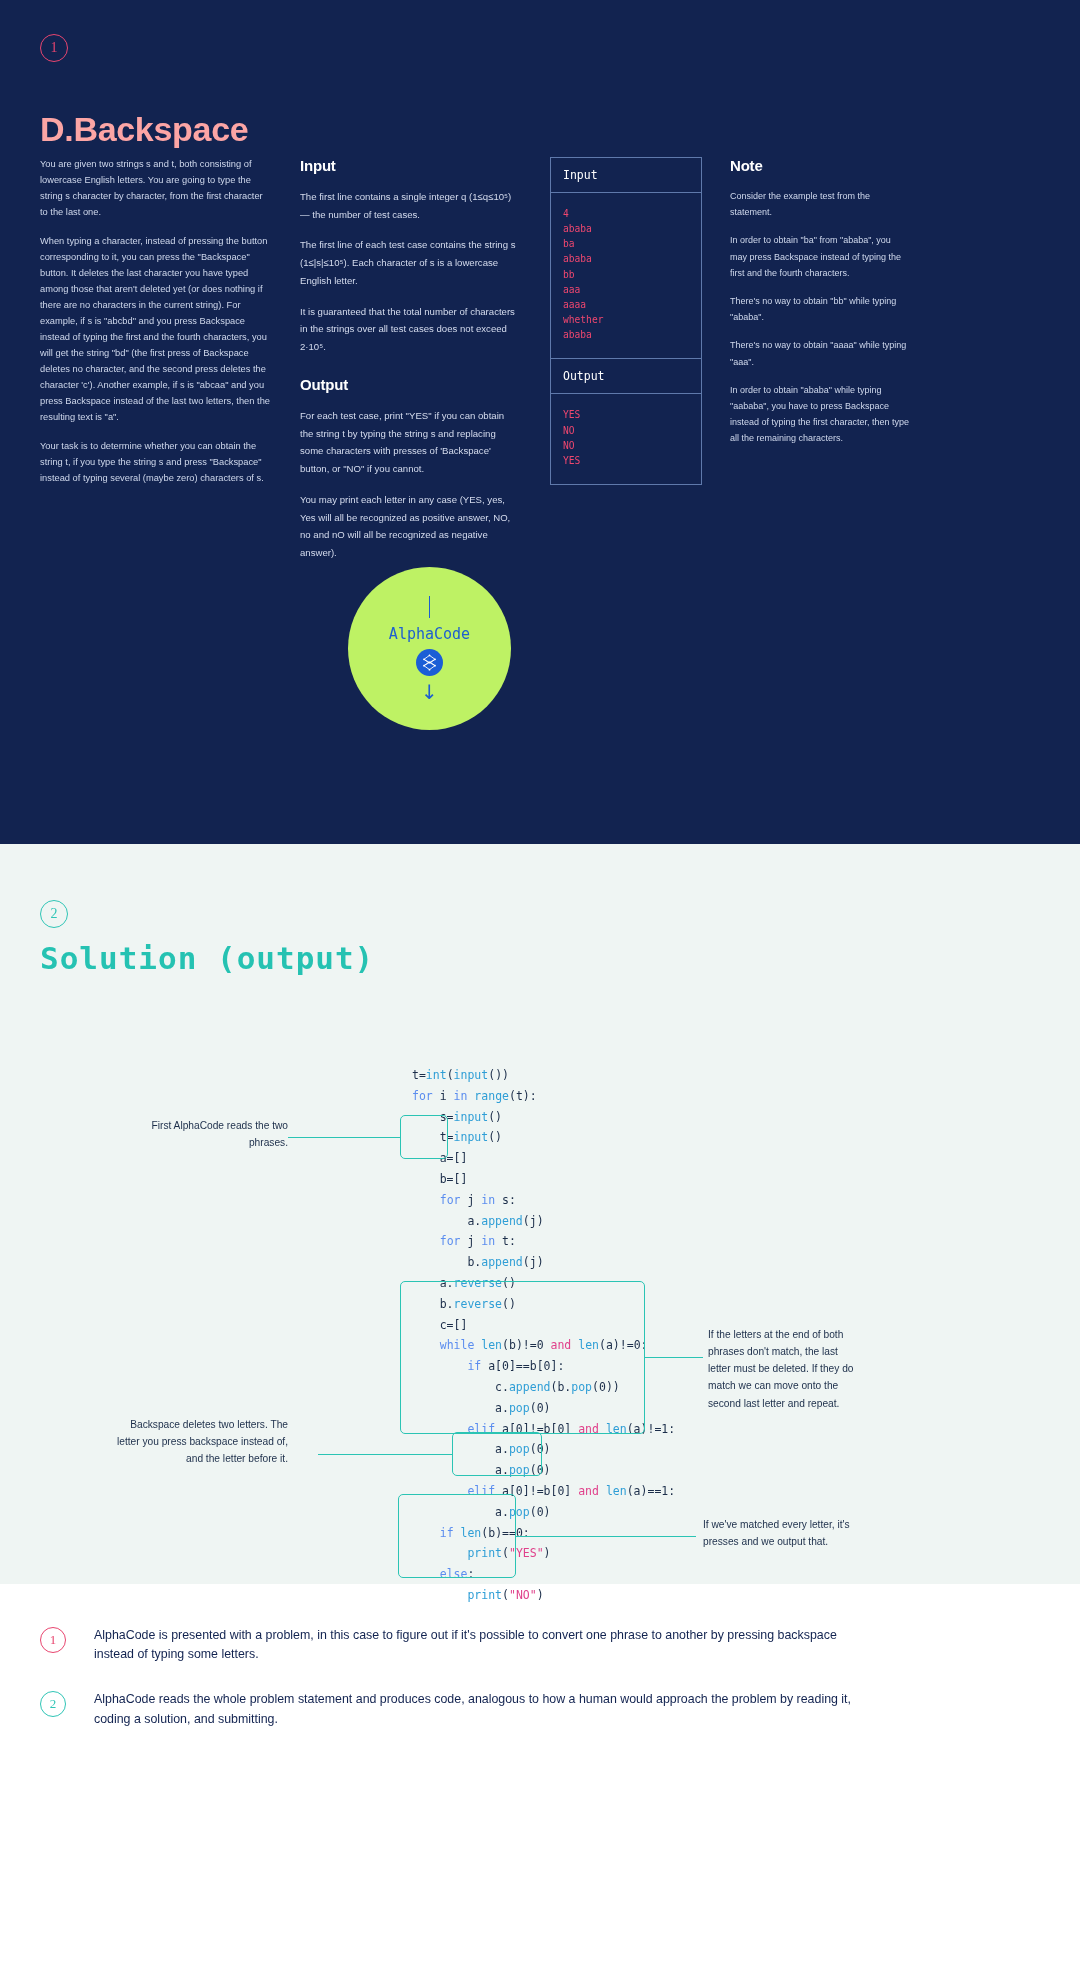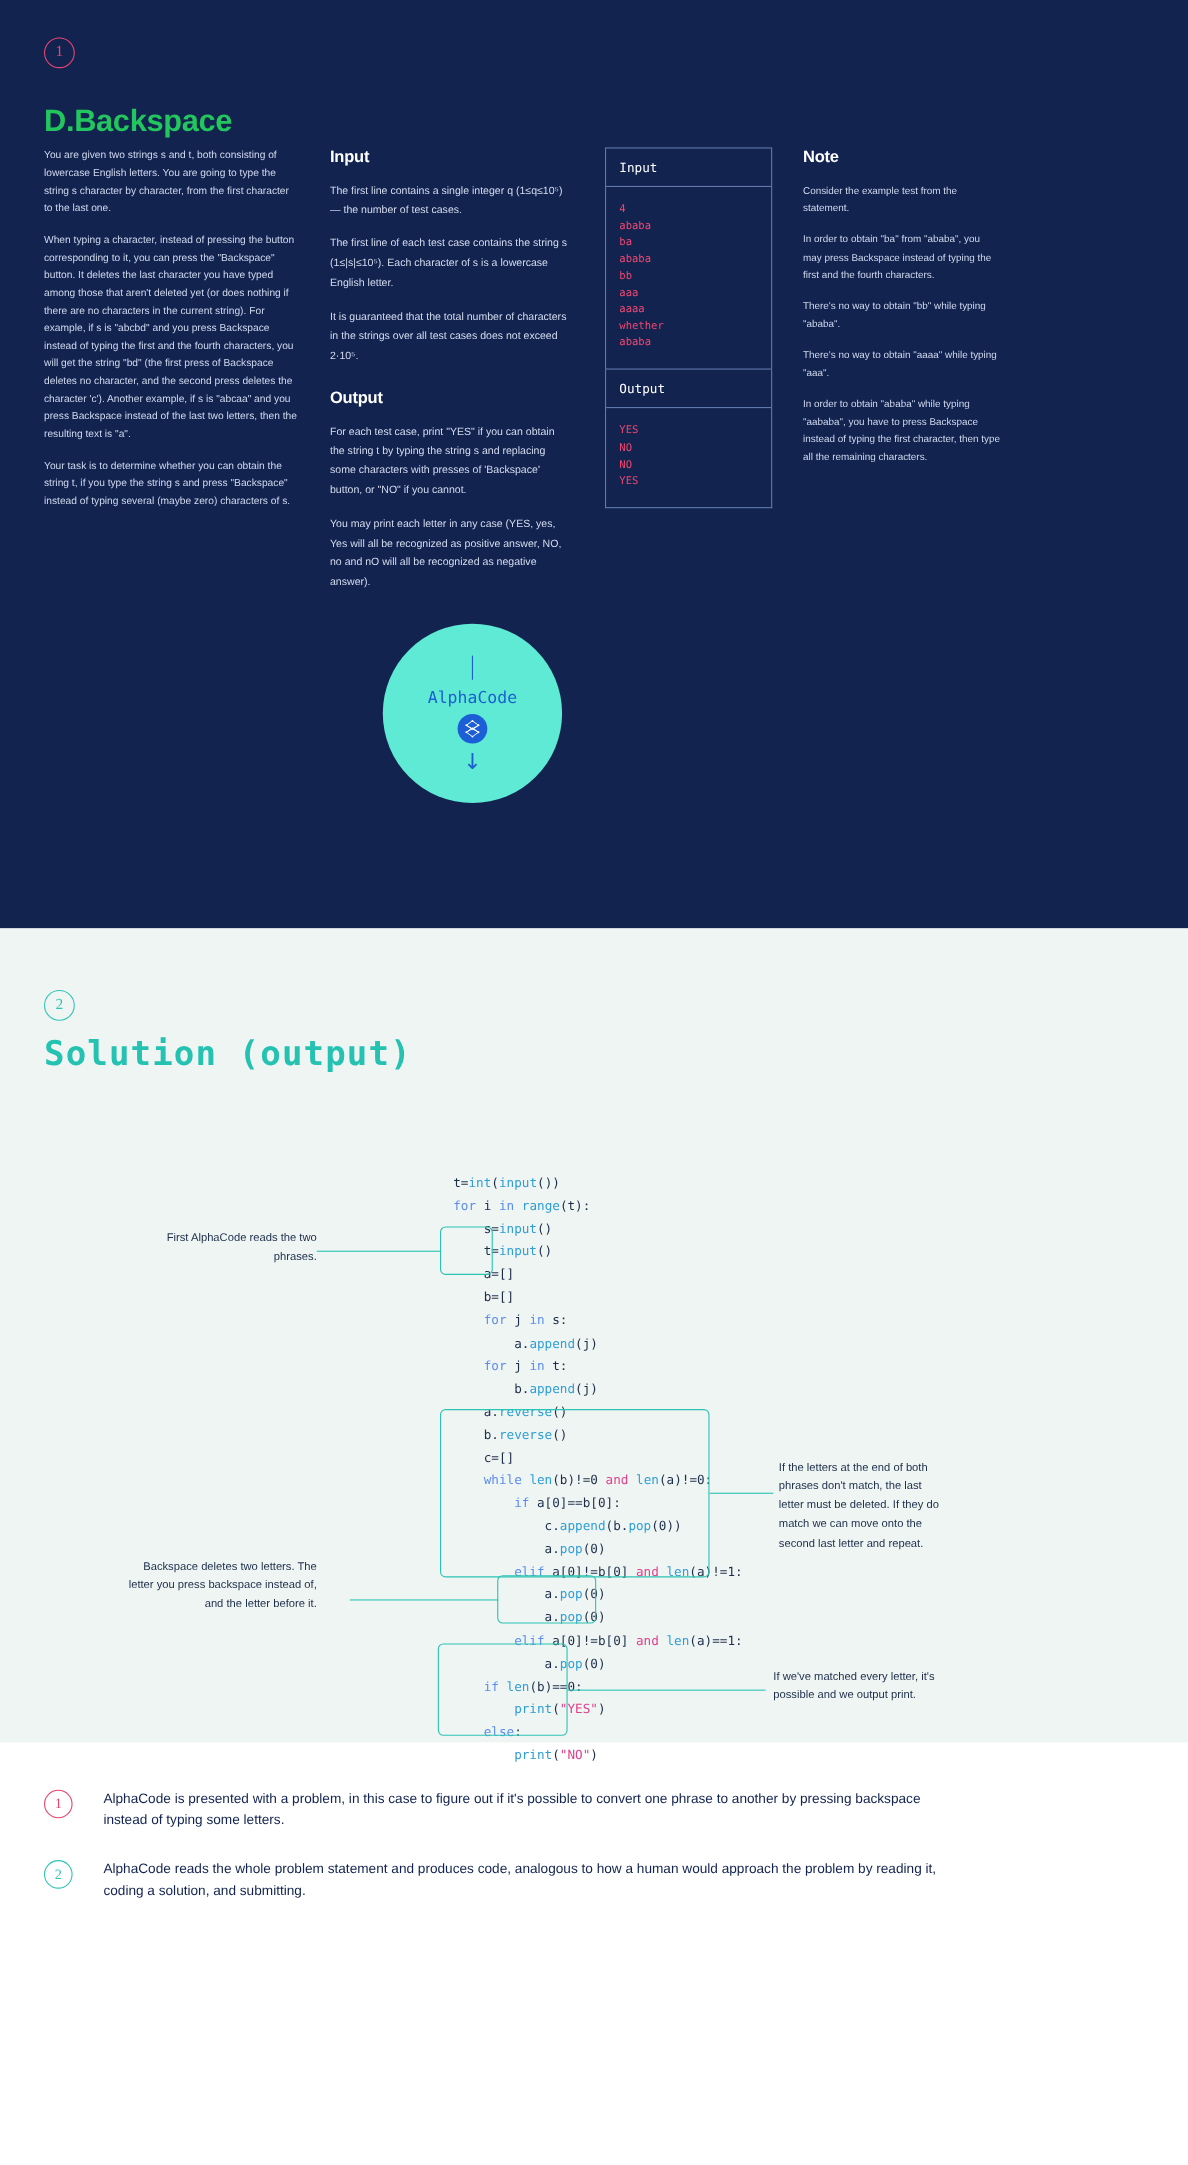--- a/index.html
+++ b/index.html
@@ -28,22 +28,22 @@
   }
   .step-badge.teal { border-color:#2fc5b6; color:#2fc5b6; }
   .sec-title {
     font-family:"DejaVu Sans Mono", monospace;
     font-size:31px; font-weight:bold; letter-spacing:1px;
     color:#ef476f;
   }
   .sec-title.teal { color:#25c2b2; }
 
   .prob-name {
-    color:#22c55e; font-size:28px; font-weight:bold;
-    margin-top:32px; letter-spacing:-0.3px;
+    color:#fca5a5; font-size:34px; font-weight:bold;
+    margin-top:48px; letter-spacing:-0.3px;
   }
 
   .cols {
     display:flex; margin-top:8px; gap:0;
   }
   .col-desc { width:260px; padding-right:28px; }
   .col-io   { width:250px; padding-right:30px; }
   .col-box  { width:180px; padding-right:28px; }
   .col-note { width:180px; }
 
@@ -71,21 +71,21 @@
     padding:13px 12px 16px 12px;
   }
   .io-box.second { border-top:0; }
 
   .note-p { color:#cfd8ec; font-size:9px; line-height:1.8; margin-bottom:12px; }
 
   
   .alpha-wrap {
     position:absolute; left:348px; top:567px;
     width:163px; height:163px; border-radius:50%;
-    background:#5eead4;
+    background:#bef264;
     display:flex; flex-direction:column; align-items:center;
     justify-content:center; gap:0px; z-index:5;
   }
   .alpha-line { width:1.6px; height:22px; background:#1d5fd0; }
   .alpha-name {
     font-family:"DejaVu Sans Mono", monospace;
     color:#1d5fd0; font-size:15px; margin:7px 0 6px 0; letter-spacing:0px;
   }
   .alpha-logo {
     width:27px; height:27px; border-radius:50%;
@@ -269,21 +269,21 @@
       <div class="hl" style="left:358px; top:440px; width:118px; height:84px;"></div>
 
       <div class="leader" style="left:248px; top:83px; width:113px;"></div>
       <div class="leader" style="left:605px; top:303px; width:58px;"></div>
       <div class="leader" style="left:278px; top:400px; width:135px;"></div>
       <div class="leader" style="left:476px; top:482px; width:180px;"></div>
 
       <div class="ann right-al" style="left:78px; top:63px; width:170px;">First AlphaCode reads the two phrases.</div>
       <div class="ann right-al" style="left:68px; top:362px; width:180px;">Backspace deletes two letters. The letter you press backspace instead of, and the letter before it.</div>
       <div class="ann" style="left:668px; top:272px; width:150px;">If the letters at the end of both phrases don't match, the last letter must be deleted. If they do match we can move onto the second last letter and repeat.</div>
-      <div class="ann" style="left:663px; top:462px; width:155px;">If we've matched every letter, it's possible and we output print.</div>
+      <div class="ann" style="left:663px; top:462px; width:155px;">If we've matched every letter, it's presses and we output that.</div>
     </div>
   </section>
 
   <section class="footer">
     <div class="foot-row">
       <div class="foot-badge pink">1</div>
       <div class="foot-text">AlphaCode is presented with a problem, in this case to figure out if it's possible to convert one phrase to another by pressing backspace instead of typing some letters.</div>
     </div>
     <div class="foot-row">
       <div class="foot-badge teal">2</div>

